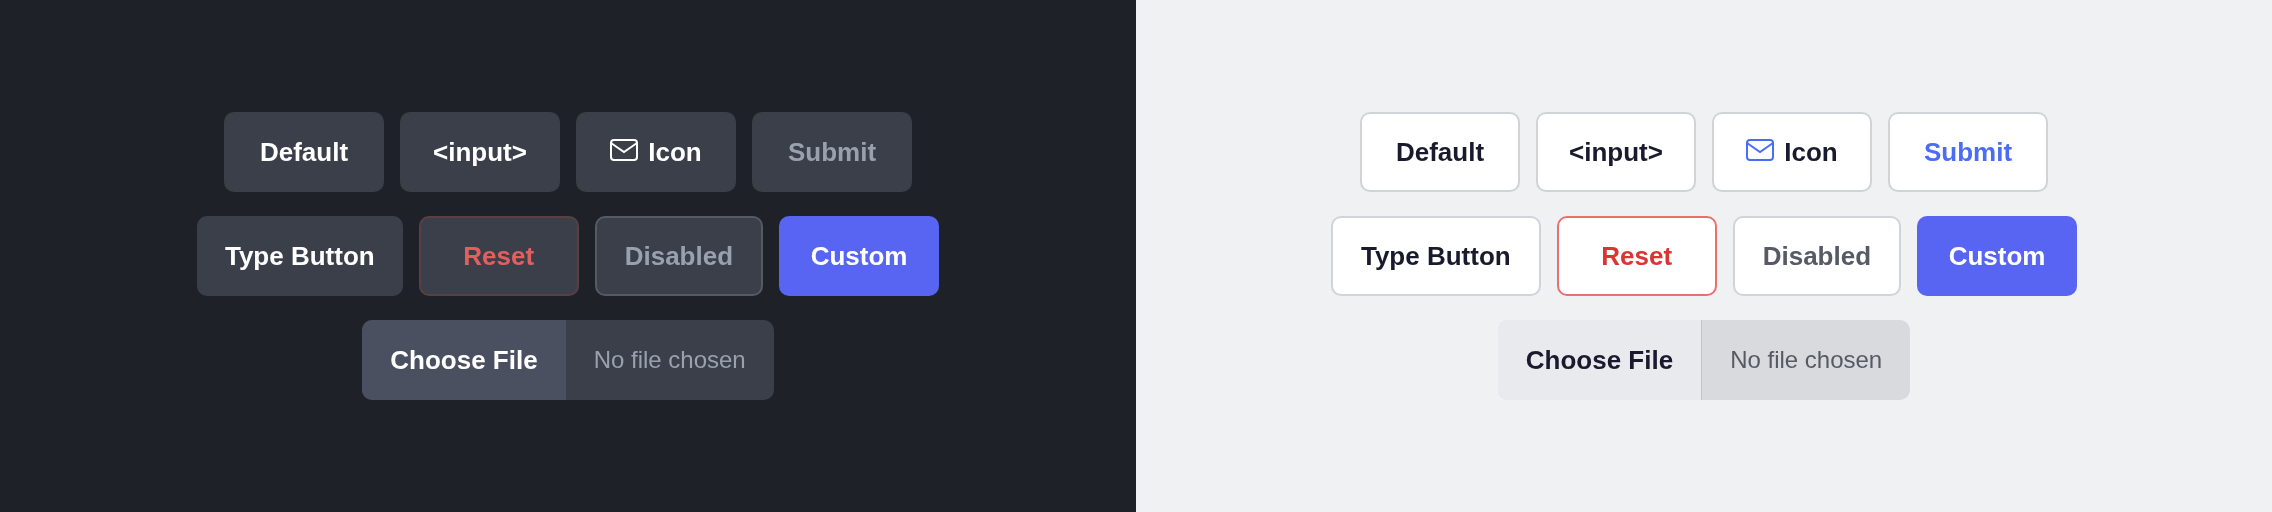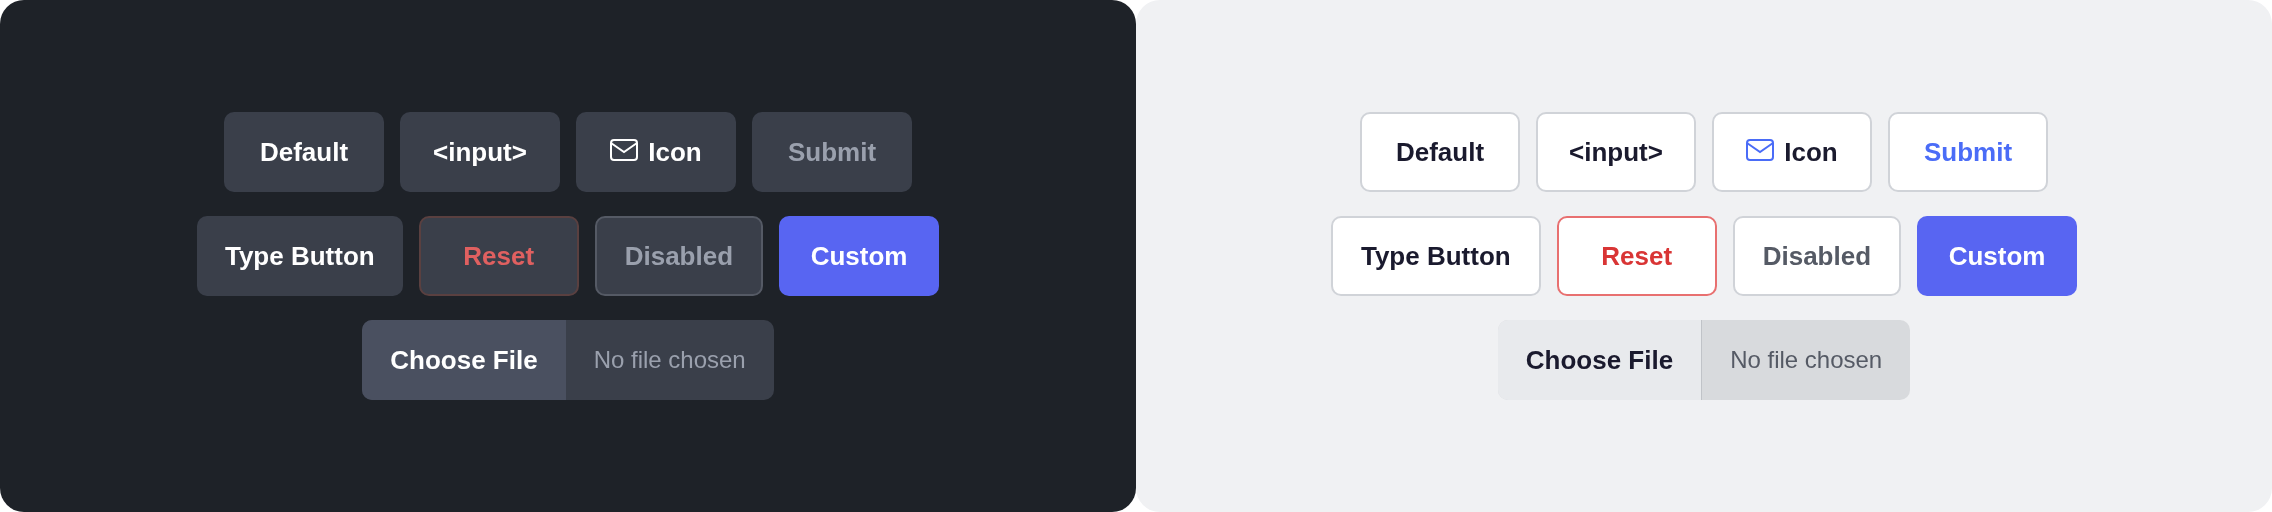--- a/index.html
+++ b/index.html
@@ -13,21 +13,20 @@
 
     .panel {
       display: flex;
       flex-direction: column;
       justify-content: center;
       align-items: center;
       width: 50%;
       height: 100%;
       padding: 26px;
       gap: 24px;
-      border-radius: 24px;
     }
 
     .panel-dark {
       background-color: #1e2228;
     }
 
     .panel-light {
       background-color: #f0f1f3;
     }
 

